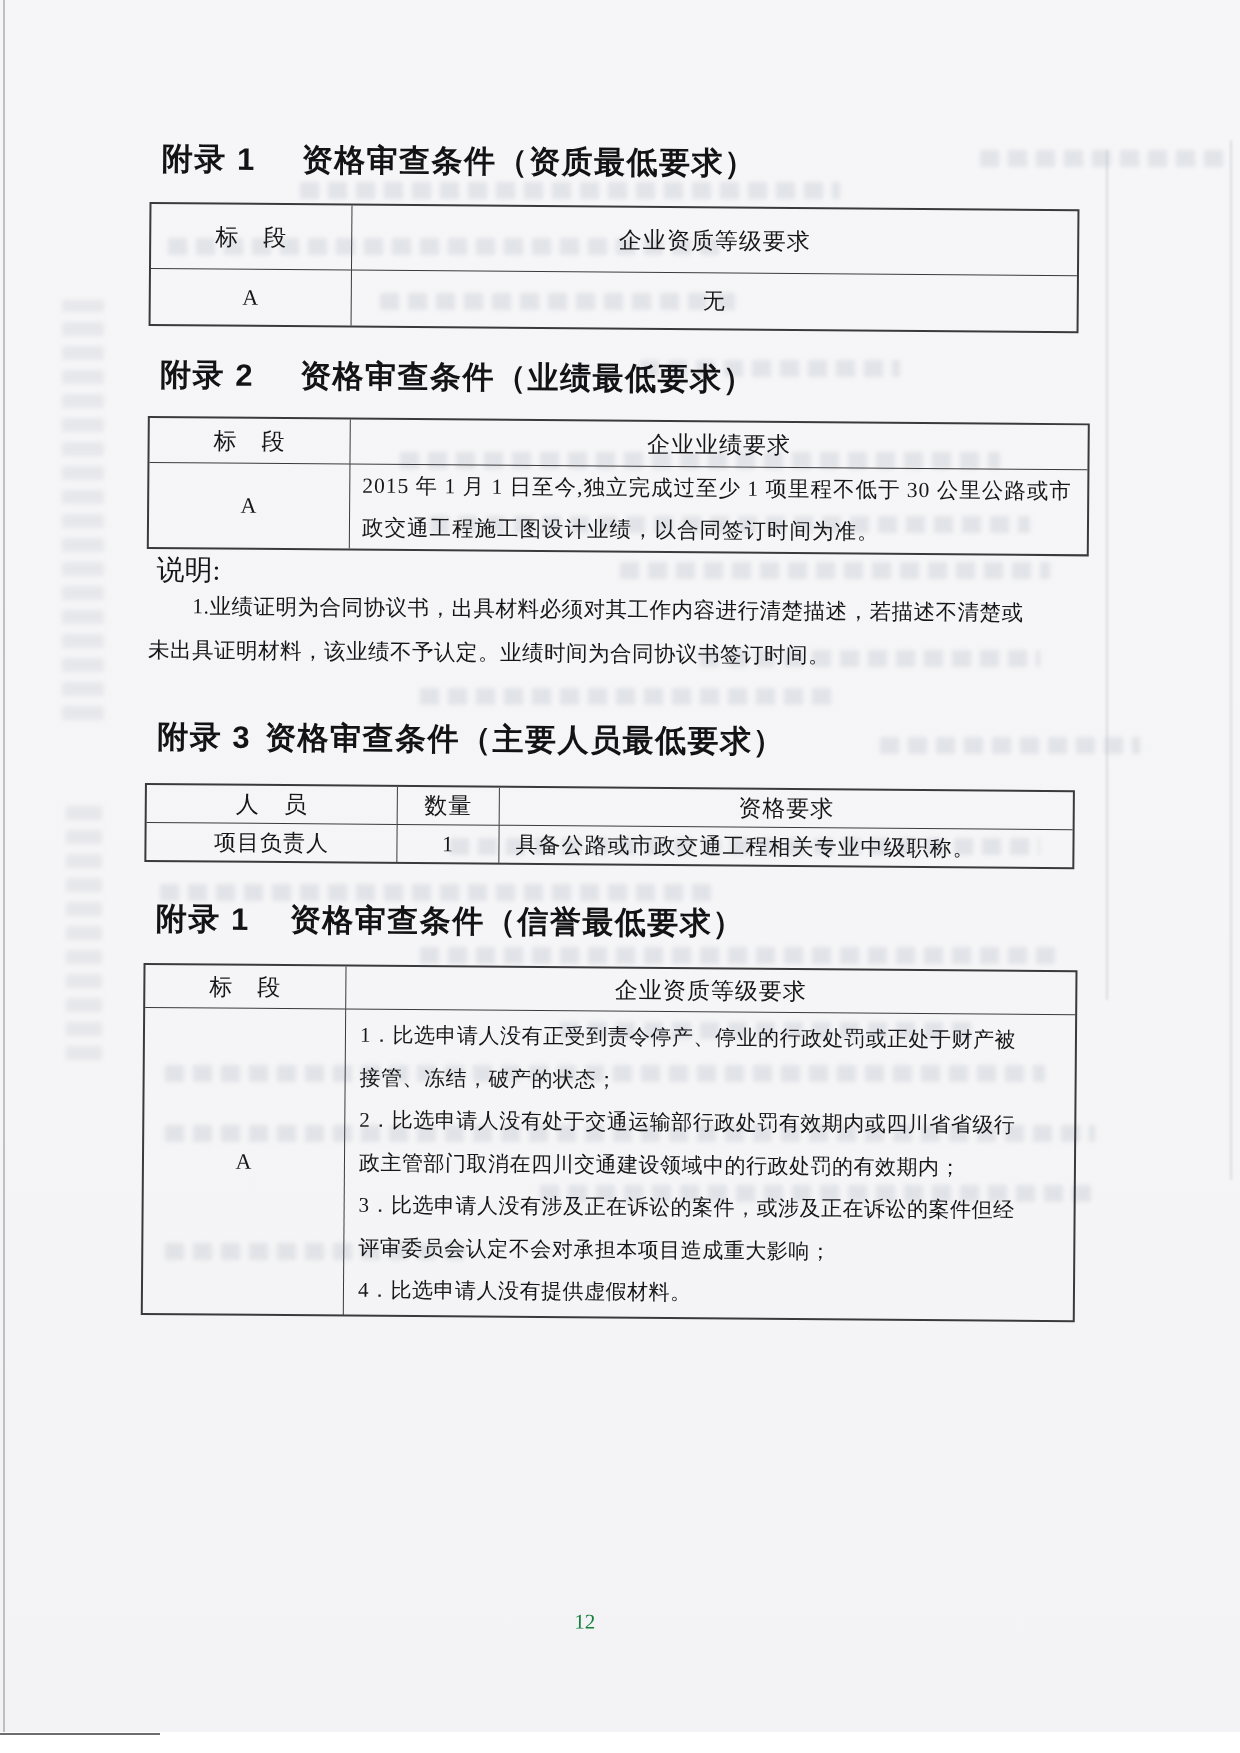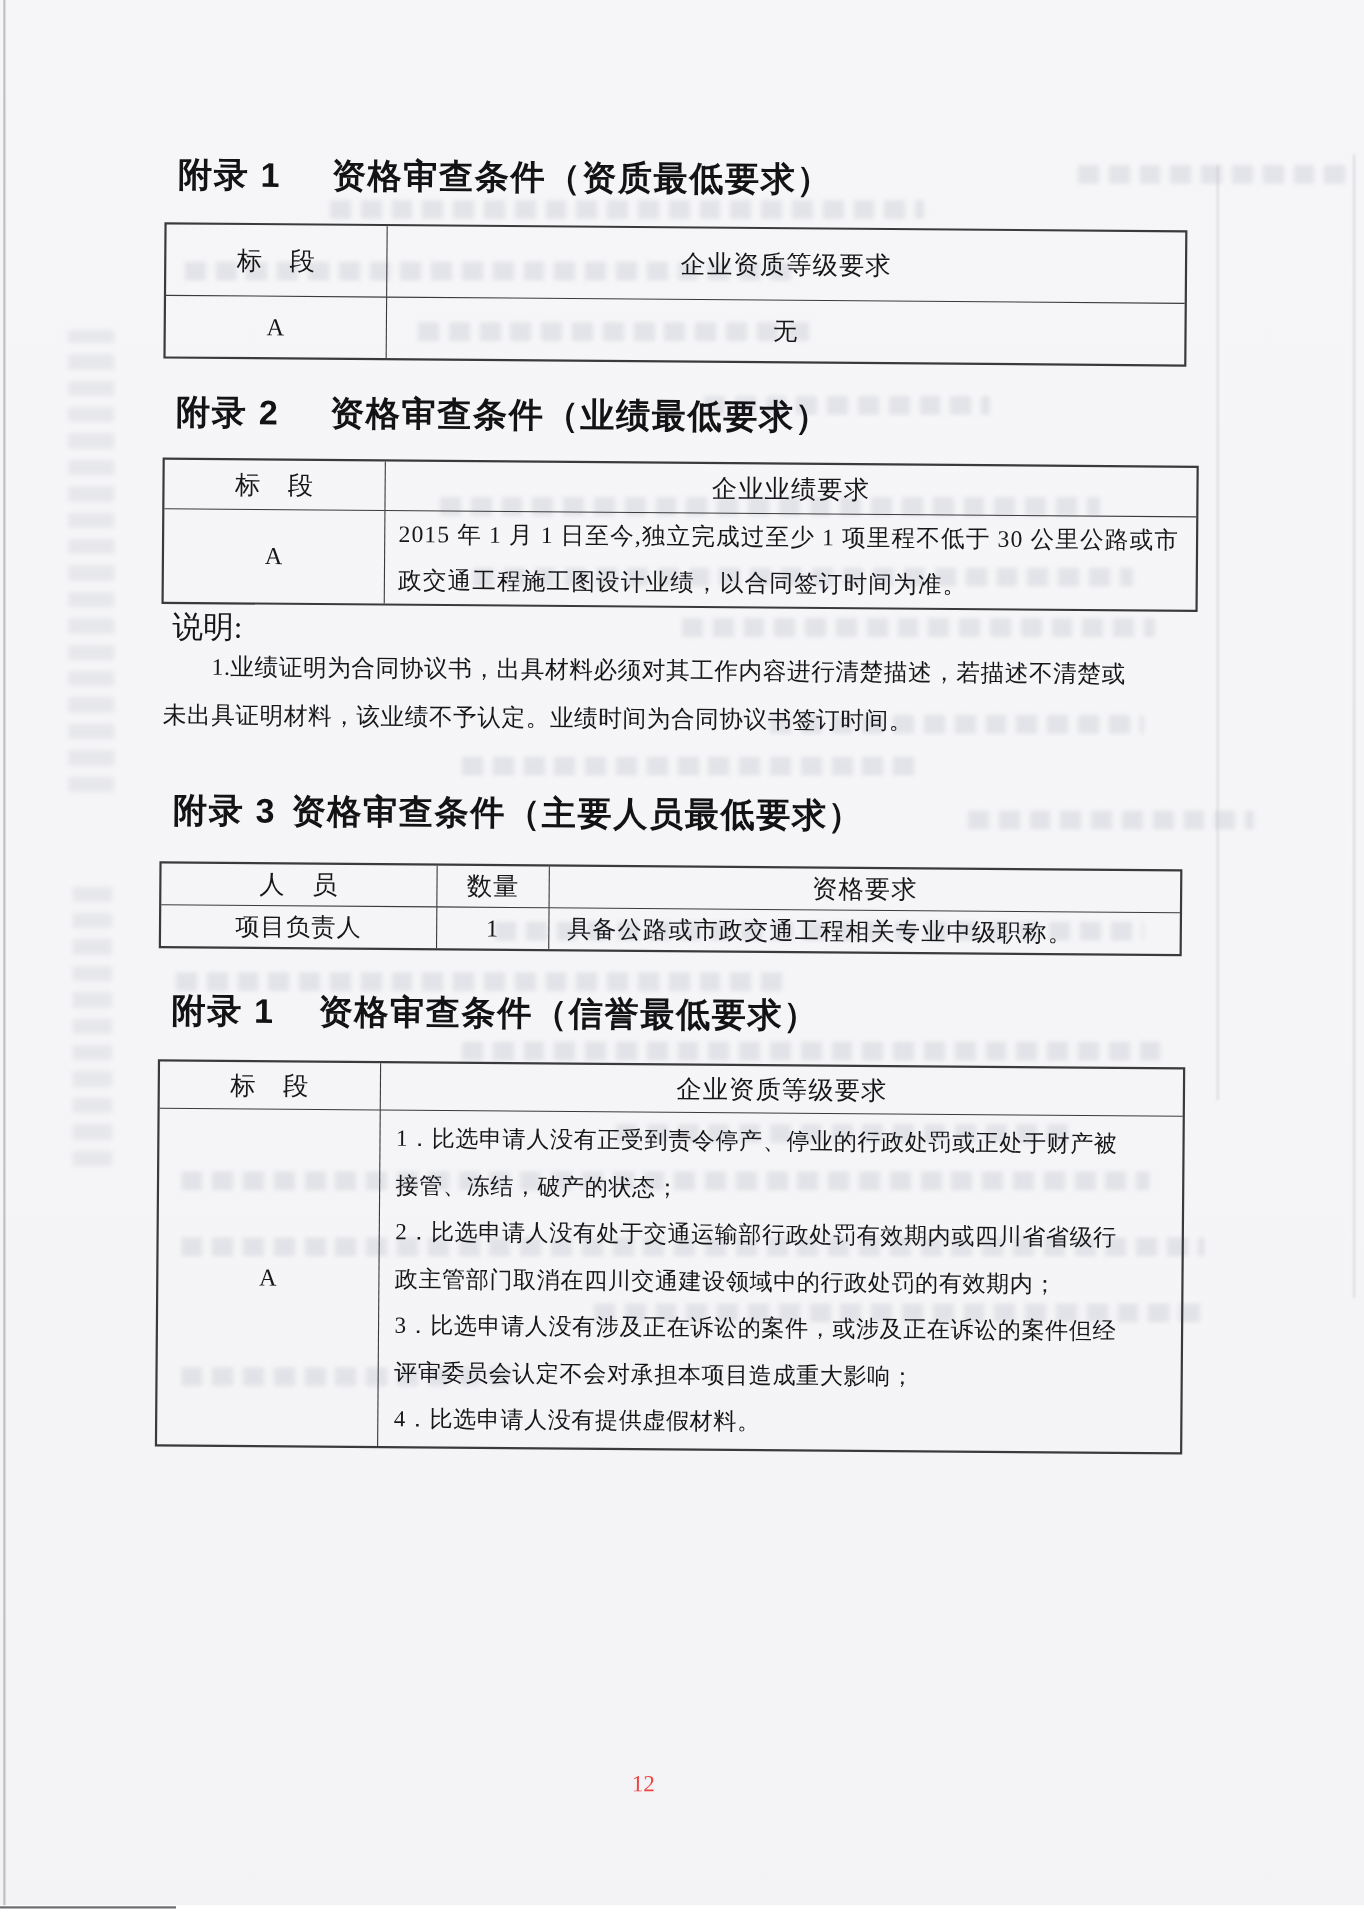--- a/index.html
+++ b/index.html
@@ -31,21 +31,21 @@
   .tbl .c.fc{border-left:none;}
   .tbl .c.fr{border-top:none;}
   .tbl .c.hdr{font-size:23px;}
   .tbl .c.left{justify-content:flex-start;}
   .txt-block{line-height:42px;}
   .tbl4-items{width:660px;padding:4px 0;}
   .tbl4-items p{margin:0;line-height:42.5px;font-size:21px;letter-spacing:0.5px;}
   .notes-label{position:absolute;font-size:28px;}
   .note-para{position:absolute;width:880px;font-size:21.5px;line-height:44px;
              text-indent:44px;letter-spacing:0.5px;}
-  .pageno{position:absolute;font-size:21px;color:#ef4444;}
+  .pageno{position:absolute;font-size:21px;color:#15803d;}
 </style>
 </head>
 <body>
 
 <div class="page">
   <div class="paper"></div>
   <div class="edge-left"></div>
   <div class="edge-bottom"></div>
 
   <i class="bl" style="left:300px;top:182px;width:540px"></i>

